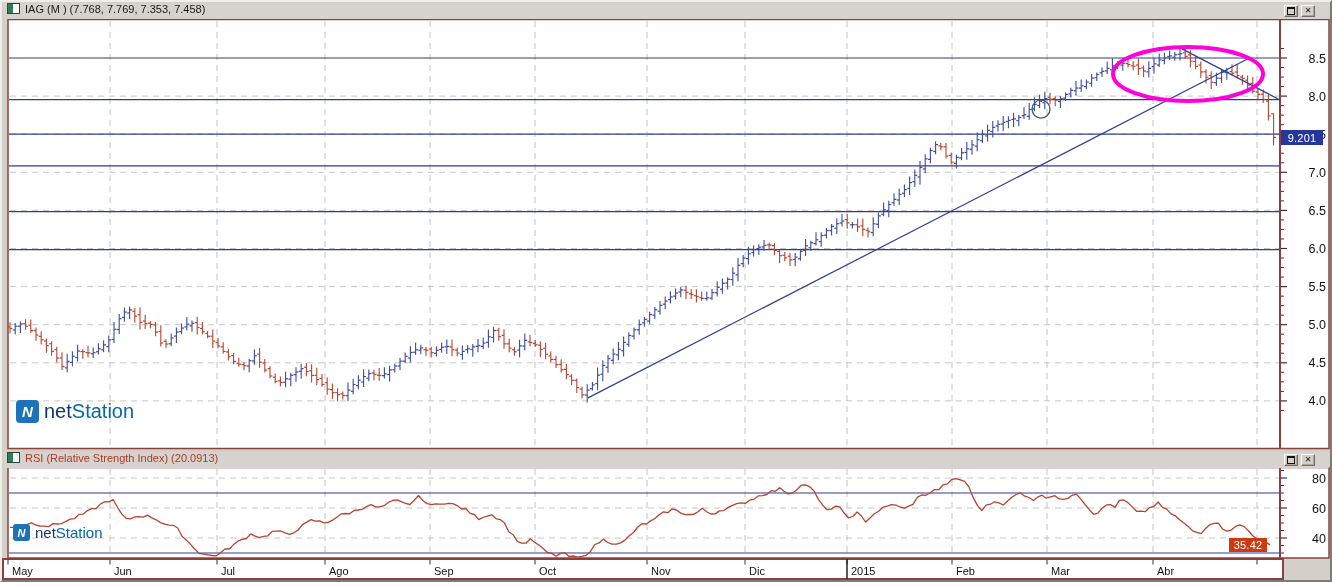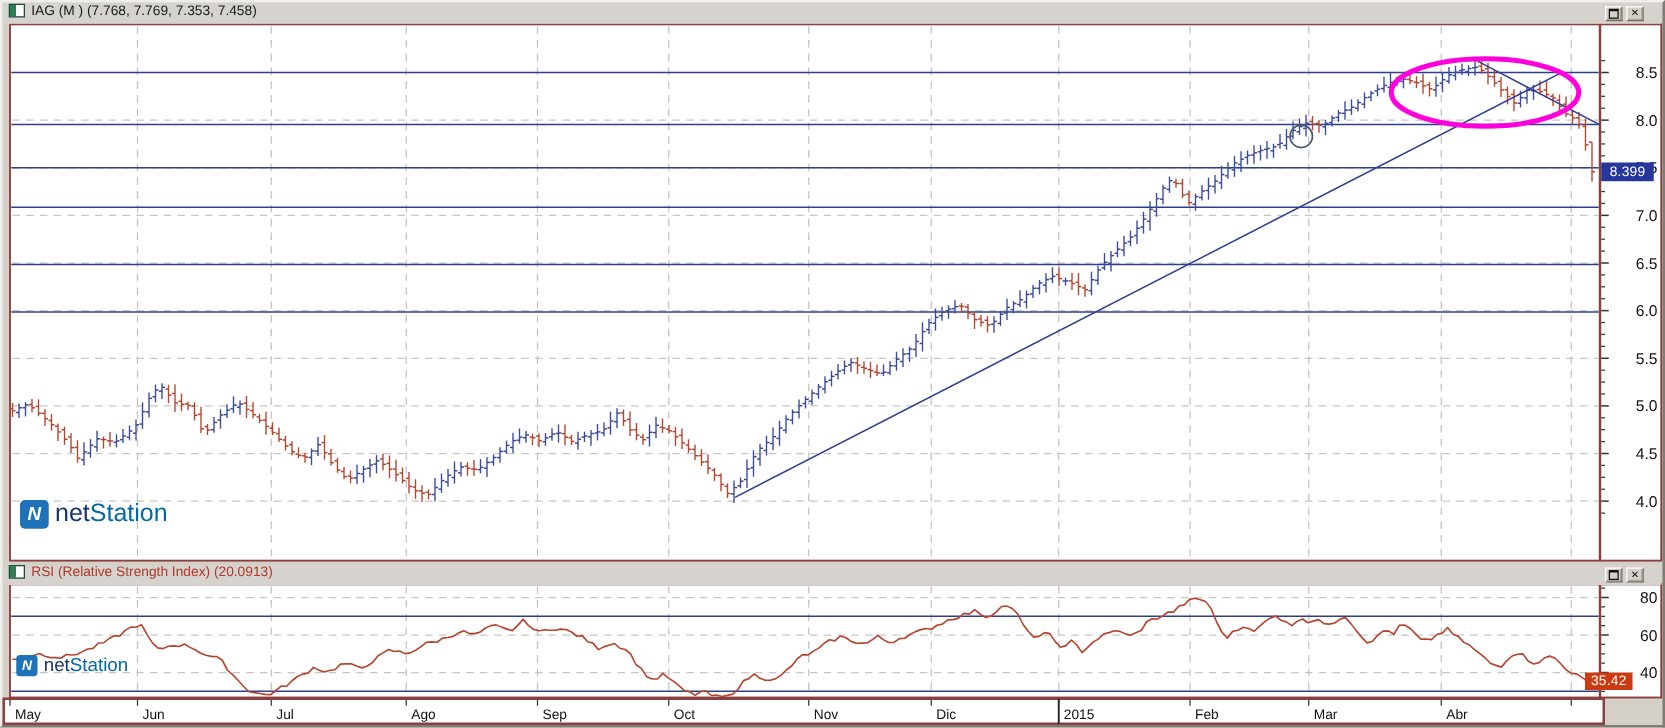--- a/index.html
+++ b/index.html
@@ -27,21 +27,21 @@
   #rsi-logo{left:13px;top:524px;font-size:15px}
   .logo-icon{background:#1e73b8;color:#fff;font-weight:bold;font-style:italic;
        display:flex;align-items:center;justify-content:center;border-radius:4px}
   #main-logo .logo-icon{width:23px;height:23px;font-size:15px}
   #rsi-logo .logo-icon{width:17px;height:17px;font-size:11px;border-radius:3px}
   .logo-net{font-weight:normal;color:#17356b}
   .logo-station{color:#0369a1}
   .tag{position:absolute;color:#fff;font-size:11px;display:flex;align-items:center;
        justify-content:center;z-index:4;letter-spacing:.2px}
   #price-tag{left:1281px;top:130px;width:42px;height:15px;background:#26379c}
-  #rsi-tag{left:1268px;top:538px;width:38px;height:14px;background:#cc3a12}
+  #rsi-tag{left:1229px;top:538px;width:38px;height:14px;background:#cc3a12}
 </style>
 </head>
 <body>
 
 <div class="window-frame"></div>
 
 <svg id="chart-svg" width="1332" height="582" viewBox="0 0 1332 582">
     <rect x="8" y="19.5" width="1321" height="429" fill="#ffffff" stroke="#8b4040" stroke-width="1.5"></rect>
     <rect x="8" y="467.5" width="1321" height="90.5" fill="#ffffff" stroke="#8b4040" stroke-width="1.5"></rect>
     <rect x="3" y="559" width="1280" height="20" fill="#ffffff" stroke="#8b4040" stroke-width="2"></rect>
@@ -948,14 +948,14 @@
 
 <div class="logo" id="main-logo">
   <div class="logo-icon">N</div>
   <div><span class="logo-net">net</span><span class="logo-station">Station</span></div>
 </div>
 <div class="logo" id="rsi-logo">
   <div class="logo-icon">N</div>
   <div><span class="logo-net">net</span><span class="logo-station">Station</span></div>
 </div>
 
-<div class="tag" id="price-tag">8.399</div>
+<div class="tag" id="price-tag">9.201</div>
 <div class="tag" id="rsi-tag">35.42</div>
 
 </body></html>

